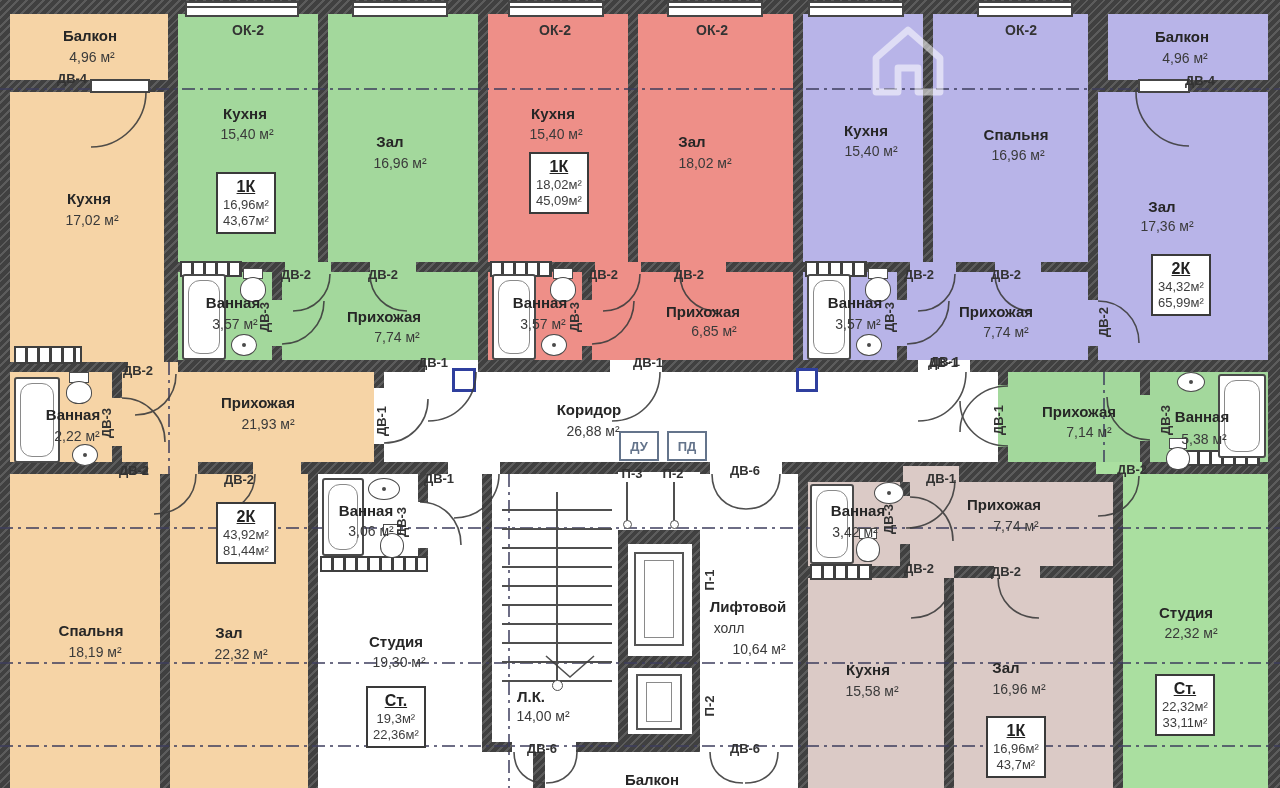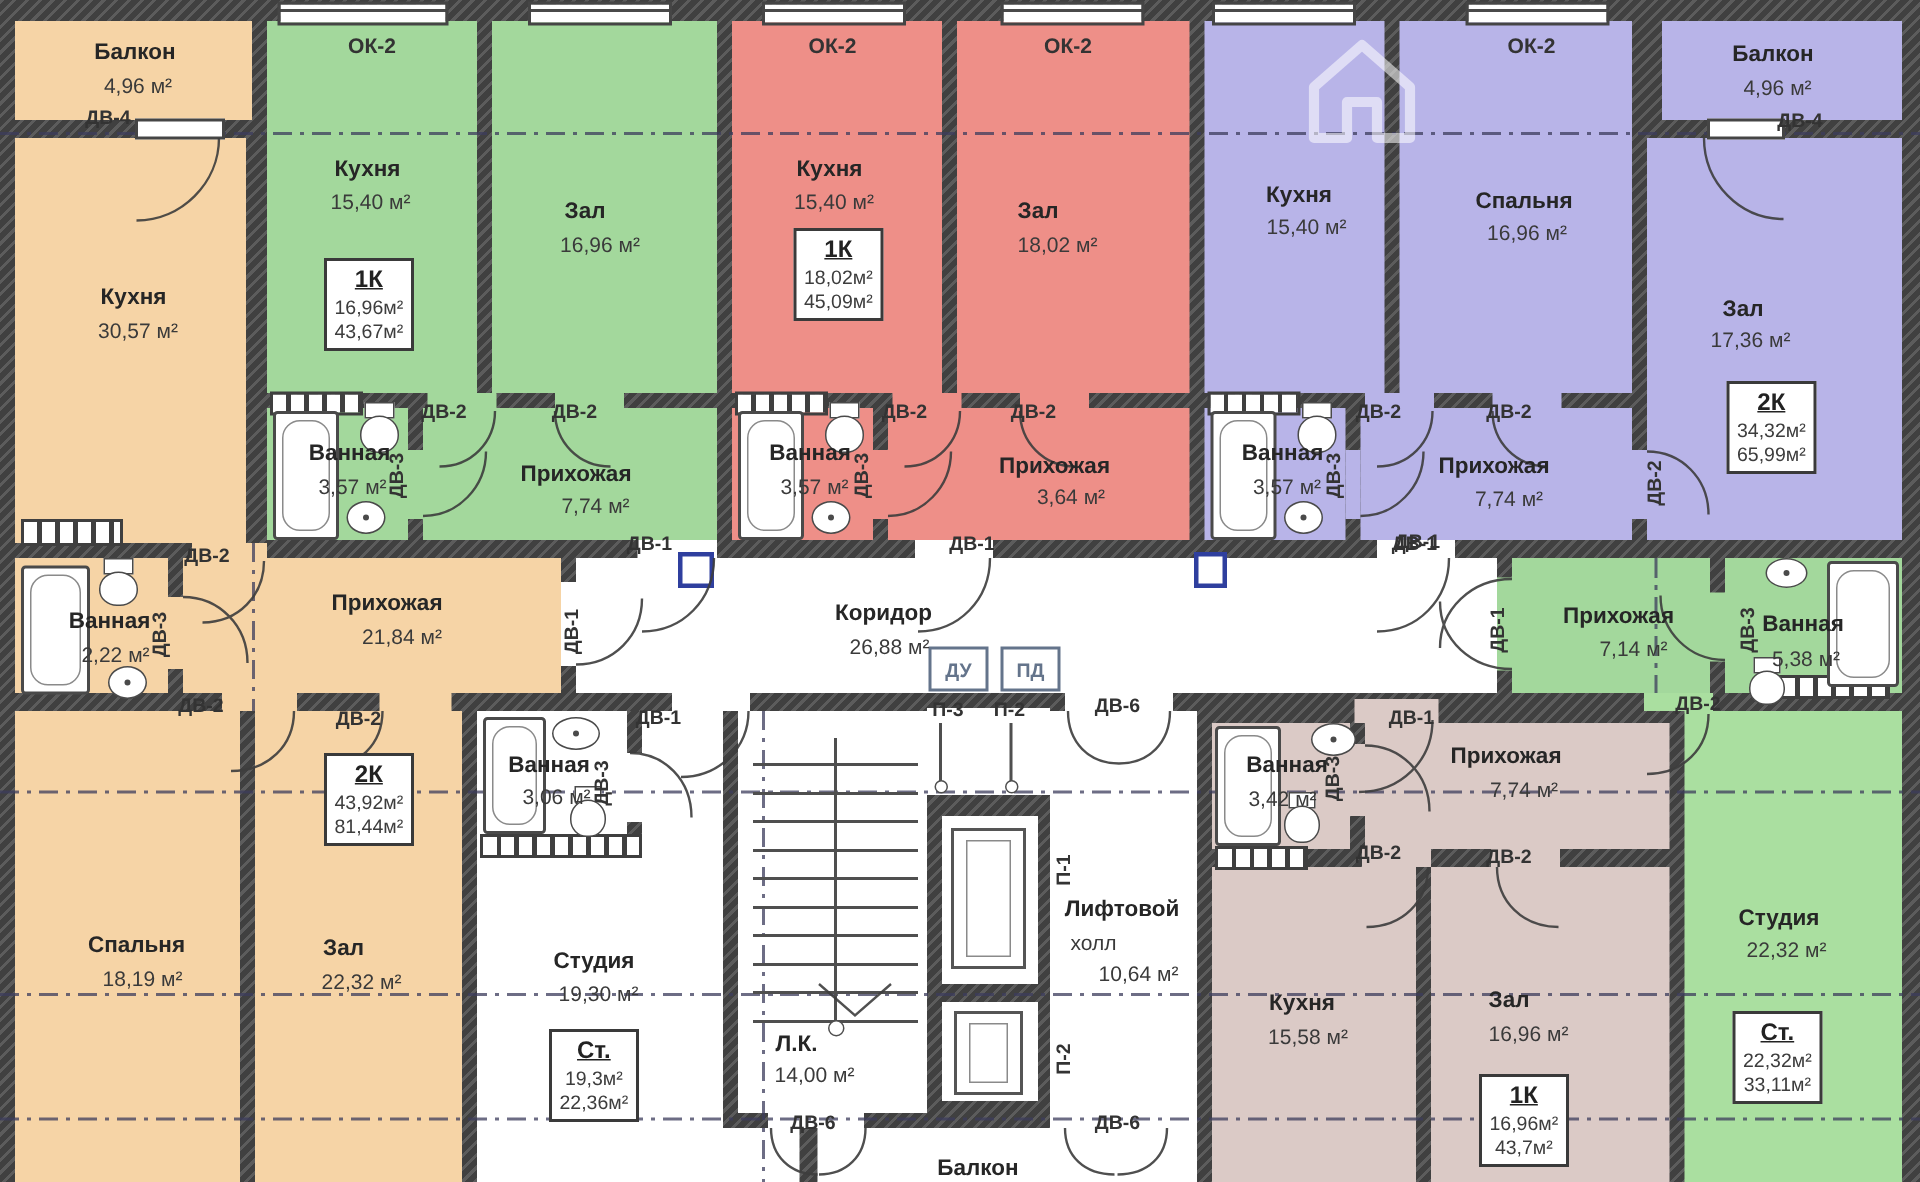--- a/index.html
+++ b/index.html
@@ -287,25 +287,25 @@
   <div class="door" style="left:542px;top:748px">ДВ-6</div>
   <div class="door" style="left:745px;top:748px">ДВ-6</div>
   <div class="door v" style="left:709px;top:580px">П-1</div>
   <div class="door v" style="left:709px;top:706px">П-2</div>
   <div class="utilbox" style="left:619px;top:431px">ДУ</div>
   <div class="utilbox" style="left:667px;top:431px">ПД</div>
 
   <div class="lbl" style="left:90px;top:35px">Балкон</div>
   <div class="area" style="left:92px;top:57px">4,96 м²</div>
   <div class="lbl" style="left:89px;top:198px">Кухня</div>
-  <div class="area" style="left:92px;top:220px">30,57 м²</div>
+  <div class="area" style="left:92px;top:220px">17,02 м²</div>
   <div class="lbl" style="left:73px;top:414px">Ванная</div>
   <div class="area" style="left:77px;top:436px">2,22 м²</div>
   <div class="lbl" style="left:258px;top:402px">Прихожая</div>
-  <div class="area" style="left:268px;top:424px">21,84 м²</div>
+  <div class="area" style="left:268px;top:424px">21,93 м²</div>
   <div class="lbl" style="left:91px;top:630px">Спальня</div>
   <div class="area" style="left:95px;top:652px">18,19 м²</div>
   <div class="lbl" style="left:229px;top:632px">Зал</div>
   <div class="area" style="left:241px;top:654px">22,32 м²</div>
 
   <div class="lbl" style="left:245px;top:113px">Кухня</div>
   <div class="area" style="left:247px;top:134px">15,40 м²</div>
   <div class="lbl" style="left:390px;top:141px">Зал</div>
   <div class="area" style="left:400px;top:163px">16,96 м²</div>
   <div class="lbl" style="left:233px;top:302px">Ванная</div>
@@ -313,21 +313,21 @@
   <div class="lbl" style="left:384px;top:316px">Прихожая</div>
   <div class="area" style="left:397px;top:337px">7,74 м²</div>
 
   <div class="lbl" style="left:553px;top:113px">Кухня</div>
   <div class="area" style="left:556px;top:134px">15,40 м²</div>
   <div class="lbl" style="left:692px;top:141px">Зал</div>
   <div class="area" style="left:705px;top:163px">18,02 м²</div>
   <div class="lbl" style="left:540px;top:302px">Ванная</div>
   <div class="area" style="left:543px;top:324px">3,57 м²</div>
   <div class="lbl" style="left:703px;top:311px">Прихожая</div>
-  <div class="area" style="left:714px;top:331px">3,64 м²</div>
+  <div class="area" style="left:714px;top:331px">6,85 м²</div>
 
   <div class="lbl" style="left:866px;top:130px">Кухня</div>
   <div class="area" style="left:871px;top:151px">15,40 м²</div>
   <div class="lbl" style="left:1016px;top:134px">Спальня</div>
   <div class="area" style="left:1018px;top:155px">16,96 м²</div>
   <div class="lbl" style="left:1182px;top:36px">Балкон</div>
   <div class="area" style="left:1185px;top:58px">4,96 м²</div>
   <div class="lbl" style="left:1162px;top:206px">Зал</div>
   <div class="area" style="left:1167px;top:226px">17,36 м²</div>
   <div class="lbl" style="left:855px;top:302px">Ванная</div>

